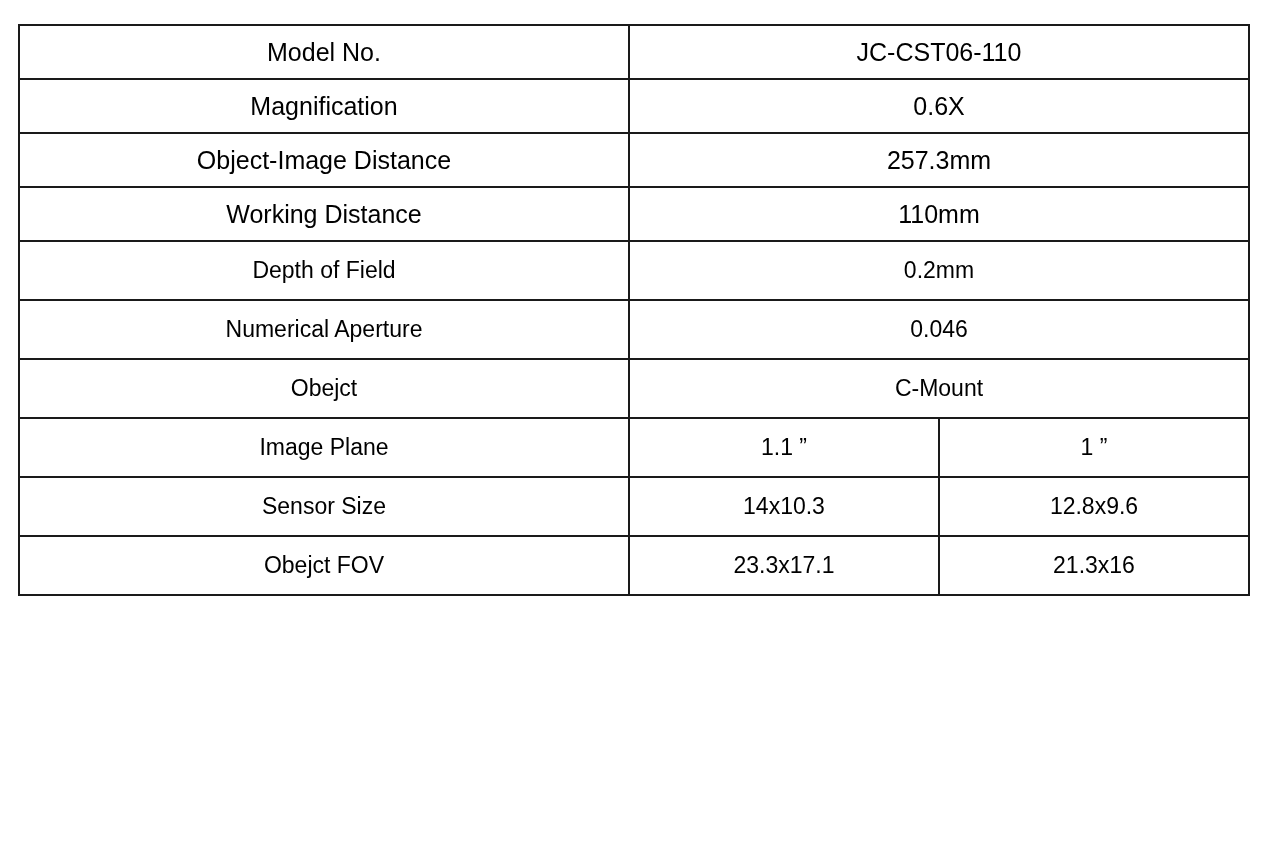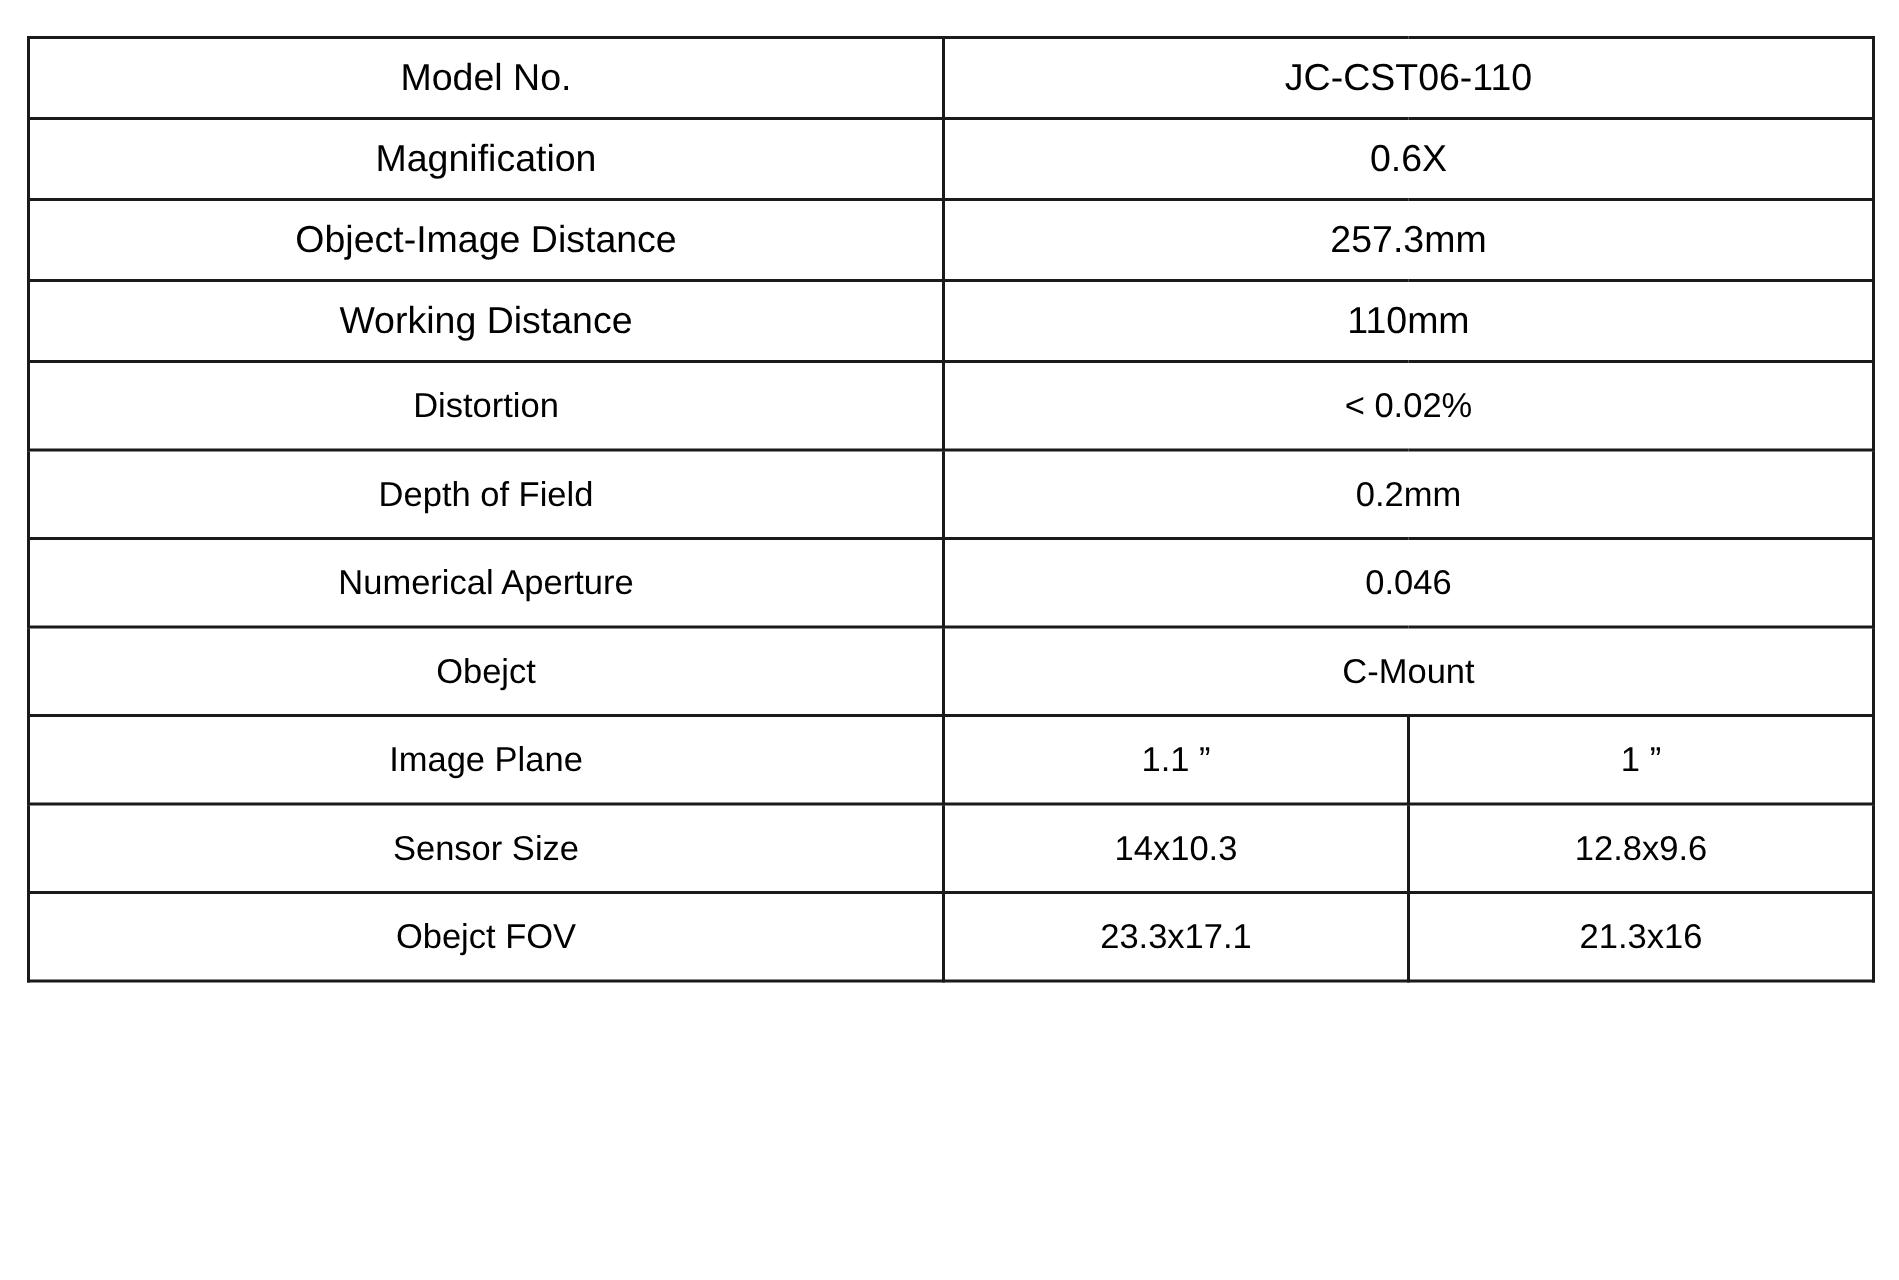--- a/index.html
+++ b/index.html
@@ -90,24 +90,20 @@
       <tr class="top">
         <td class="label">Object-Image Distance</td>
         <td class="value" colspan="2">257.3mm</td>
       </tr>
       <tr class="top">
         <td class="label">Working Distance</td>
         <td class="value" colspan="2">110mm</td>
       </tr>
 
       <tr class="mid">
-        <td class="label">Distortion</td>
-        <td class="value" colspan="2">&lt; 0.02%</td>
-      </tr>
-      <tr class="mid">
         <td class="label">Depth of Field</td>
         <td class="value" colspan="2">0.2mm</td>
       </tr>
       <tr class="mid">
         <td class="label">Numerical Aperture</td>
         <td class="value" colspan="2">0.046</td>
       </tr>
       <tr class="mid">
         <td class="label">Obejct</td>
         <td class="value" colspan="2">C-Mount</td>

